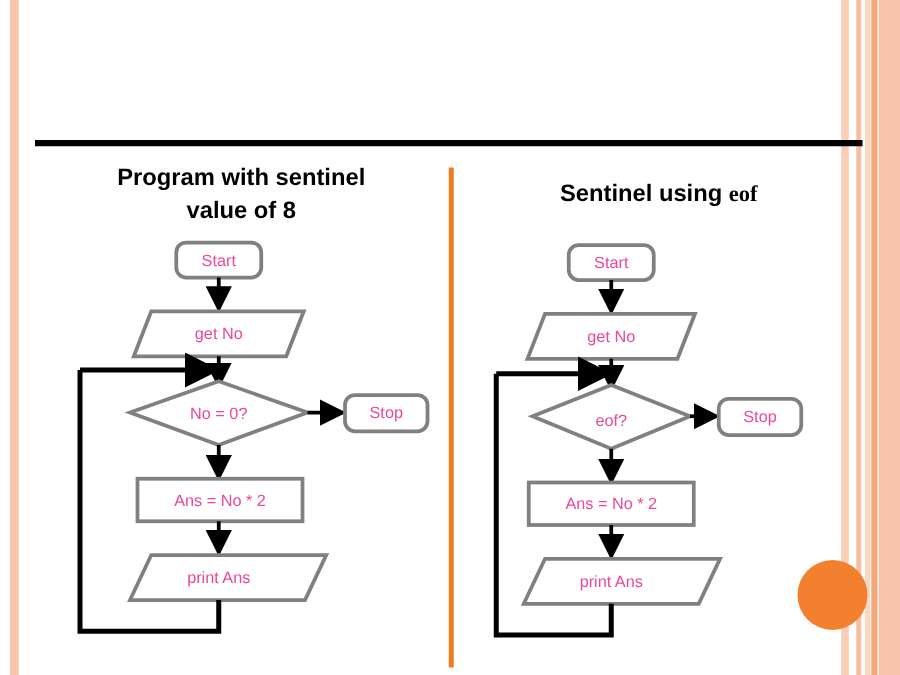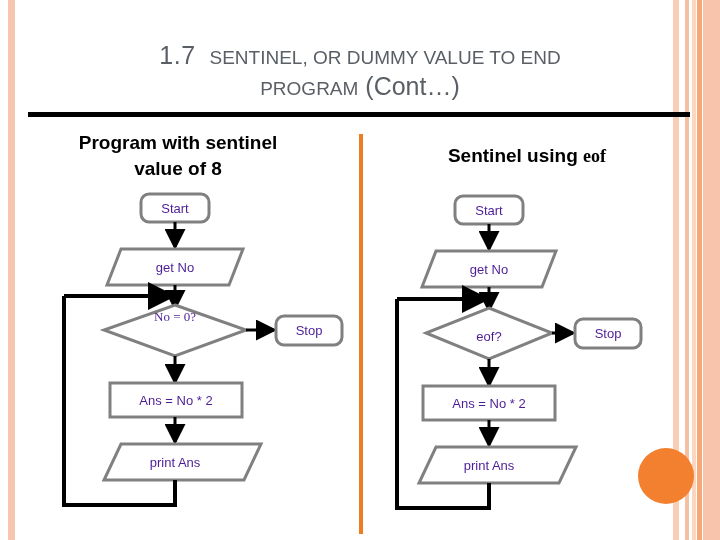--- a/index.html
+++ b/index.html
@@ -59,35 +59,35 @@
 
   
   .col-head {
     position: absolute;
     color: #000000;
     font-size: 19px;
     font-weight: bold;
     text-align: center;
     line-height: 1.35;
   }
-  .col-head.left  { left: 33px;  top: 130px; width: 290px; }
+  .col-head.left  { left: 48px;  top: 130px; width: 290px; }
   .col-head.right { left: 382px; top: 143px; width: 290px; }
   .mono { font-family: Liberation Serif, serif; font-size: 18px; }
 
   
   .fc { position: absolute; left: 0; top: 0; width: 720px; height: 540px; }
 
   .shape-fill   { fill: #ffffff; }
   .shape-stroke { stroke: #808080; stroke-width: 3; }
   .flow-line    { stroke: #000000; stroke-width: 3; fill: none; }
   .loop-line    { stroke: #000000; stroke-width: 4; fill: none; }
 
   .node-label {
     position: absolute;
-    color: #4c1d95;
+    color: #ec4899;
     font-size: 13px;
     text-align: right;
     white-space: nowrap;
     transform: translate(-50%, -50%);
   }
 
   
   .deco-circle {
     position: absolute;
     left: 638px; top: 448px;
@@ -101,24 +101,20 @@
 
 <div id="slide">
 
   <div class="stripe stripe-left"></div>
   <div class="stripe stripe-r1"></div>
   <div class="stripe stripe-r2"></div>
   <div class="stripe stripe-r3"></div>
   <div class="stripe stripe-r4"></div>
   <div class="stripe stripe-r5"></div>
 
-  <div class="title-block">
-    <span class="title-line"><span class="t-num">1.7</span><span class="t-caps">&nbsp;&nbsp;<span class="sm">Sentinel, or dummy value to end</span></span></span>
-    <span class="title-line"><span class="t-caps"><span class="sm">program</span></span><span class="t-cont">&nbsp;<span>(Cont…)</span></span></span>
-  </div>
   <div class="title-rule"></div>
 
   <div class="center-divider"></div>
 
   <div class="col-head left">
     <span>Program with sentinel</span><br>
     <span>value of 8</span>
   </div>
   <div class="col-head right">
     <span>Sentinel using</span>
@@ -179,21 +175,21 @@
 
       <polygon class="shape-fill shape-stroke" points="436,447 576,447 559,483 419,483"></polygon>
 
       <path class="loop-line" d="M 489 483 L 489 508 L 397 508 L 397 299"></path>
       <line class="loop-line" x1="397" y1="299" x2="486" y2="299" marker-end="url(#ah)"></line>
     </g>
   </svg>
 
   <div class="node-label" style="left:175px; top:208px;">Start</div>
   <div class="node-label" style="left:175px; top:267px;">get  No</div>
-  <div class="node-label" style="left:175px; top:317px;font-family:Liberation Serif, serif;">No = 0?</div>
+  <div class="node-label" style="left:175px; top:331px;">No = 0?</div>
   <div class="node-label" style="left:309px; top:330px;">Stop</div>
   <div class="node-label" style="left:176px; top:400px;">Ans = No * 2</div>
   <div class="node-label" style="left:175px; top:462px;">print Ans</div>
 
   <div class="node-label" style="left:489px; top:210px;">Start</div>
   <div class="node-label" style="left:489px; top:269px;">get  No</div>
   <div class="node-label" style="left:489px; top:336px;">eof?</div>
   <div class="node-label" style="left:608px; top:333px;">Stop</div>
   <div class="node-label" style="left:489px; top:403px;">Ans = No * 2</div>
   <div class="node-label" style="left:489px; top:465px;">print Ans</div>

